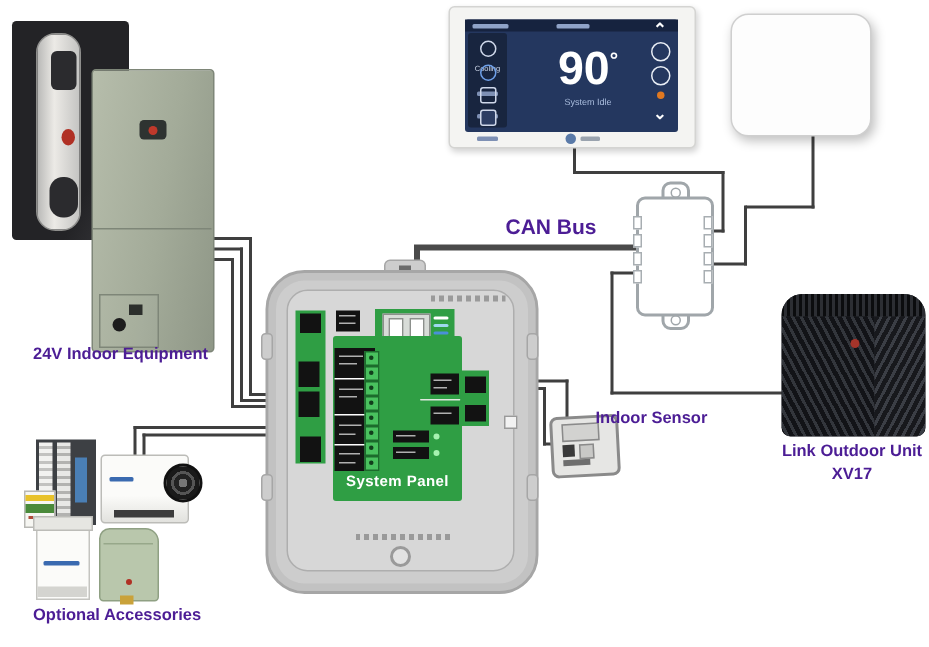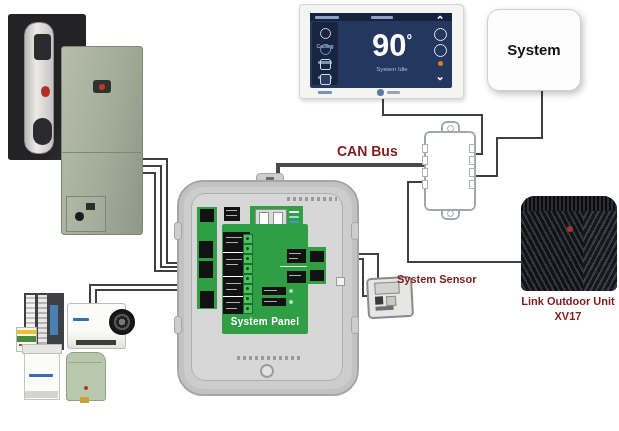--- a/index.html
+++ b/index.html
@@ -1,21 +1,21 @@
 <!DOCTYPE html>
 <html><head>
 <meta charset="utf-8">
 <style>
   html,body{margin:0;padding:0;background:#fff;}
   #canvas{position:relative;width:619px;height:431px;background:#fff;overflow:hidden;
           font-family:"Liberation Sans",sans-serif;}
   .abs{position:absolute;}
   .wire{position:absolute;background:#3f3f3f;}
   .canwire{position:absolute;background:#4a4a4a;}
-  .lbl{position:absolute;font-weight:bold;color:#7f1d1d;}
+  .lbl{position:absolute;font-weight:bold;color:#4c1d95;}
   
   .furnace{left:8px;top:14px;width:78px;height:146px;background:linear-gradient(115deg,#232326 70%,#3a3a3e 100%);border-radius:3px;}
   .furnace-strip{left:24px;top:22px;width:28px;height:130px;background:linear-gradient(90deg,#b9b9b7,#eceae6 40%,#c4c4c2);border-radius:13px;border:1px solid #8e8e8c;}
   .furnace-win-top{left:34px;top:34px;width:17px;height:26px;background:#2b2b2e;border-radius:4px;}
   .furnace-win-bot{left:33px;top:118px;width:19px;height:27px;background:#2b2b2e;border-radius:9px;}
   .furnace-logo{left:41px;top:86px;width:9px;height:11px;background:#b03024;border-radius:50%;}
   
   .ahu{left:61px;top:46px;width:80px;height:187px;background:linear-gradient(100deg,#b6bdab 0%,#a3ab99 55%,#8f9787 100%);border:1px solid #7e8678;border-radius:3px;}
   .ahu-badge{left:93px;top:80px;width:18px;height:13px;background:#2e3331;border-radius:3px;}
   .ahu-badge i{position:absolute;left:6px;top:4px;width:6px;height:6px;background:#c0392b;border-radius:50%;}
@@ -159,20 +159,21 @@
   <div class="abs furnace-logo"></div>
 
   <div class="abs ahu"></div>
   <div class="abs ahu-badge">
       <i></i>
     </div>
   <div class="abs ahu-seam"></div>
   <div class="abs ahu-panel"></div>
   <div class="abs ahu-port"></div>
   <div class="abs ahu-chip"></div>
+  <div class="lbl" style="left:22px;top:230px;font-size:11px;">24V Indoor Equipment</div>
 
   <div class="abs tstat"></div>
   <div class="abs tstat-screen"></div>
   <div class="abs tstat-topbar"></div>
   <div class="tbar" style="left:315px;top:16px;width:24px;"></div>
   <div class="tbar" style="left:371px;top:16px;width:22px;"></div>
   <div class="abs tstat-side">
     <div class="side-item" style="top:3px;">
       <span class="side-icon"></span>
       <div class="side-lbl">Cooling</div>
@@ -199,21 +200,20 @@
     <div class="rcirc" style="top:13px;"></div>
     <div class="rcirc" style="top:29px;"></div>
     <div class="rdot" style="top:46px;"></div>
     <div class="chev" style="top:56px;">⌄</div>
   </div>
   <div class="abs tstat-menu-circle"></div>
   <div class="abs tstat-menu-bar"></div>
 
   <div class="abs controller">
     <div class="txt">
-      <div>System</div>
     </div>
   </div>
 
   <div class="lbl" style="left:337px;top:143px;font-size:14px;">CAN Bus</div>
 
   <div class="jtab abs" style="left:441px;top:121px;border-radius:6px 6px 0 0;">
       <i></i>
     </div>
   <div class="jtab abs" style="left:441px;top:205px;border-radius:0 0 6px 6px;">
       <i style="top:3px;"></i>
@@ -341,21 +341,21 @@
   <div class="blkblock" style="left:310px;top:251px;width:14px;height:11px;"></div>
   <div class="blkblock" style="left:310px;top:270px;width:14px;height:11px;"></div>
 
   <div class="abs sensor">
     <div class="scr"></div>
     <div class="b1"></div>
     <div class="b2"></div>
     <div class="b3"></div>
   </div>
   <div class="lbl" style="left:397px;top:272px;font-size:11px;line-height:15px;">
-    <div>System Sensor</div>
+    <div>Indoor Sensor</div>
   </div>
 
   <div class="abs aircleaner">
     <div class="ac-f1"></div>
     <div class="ac-f2"></div>
     <div class="ac-blue"></div>
   </div>
   <div class="abs filterbox">
     <div class="fb-y"></div>
     <div class="fb-g"></div>
@@ -369,14 +369,15 @@
   <div class="abs humw">
     <div class="hw-cap"></div>
     <div class="hw-lbl"></div>
     <div class="hw-base"></div>
   </div>
   <div class="abs humg">
     <div class="hg-line"></div>
     <div class="hg-dot"></div>
     <div class="hg-fit"></div>
   </div>
+  <div class="lbl" style="left:22px;top:404px;font-size:11px;">Optional Accessories</div>
 
 </div>
 
 </body></html>

